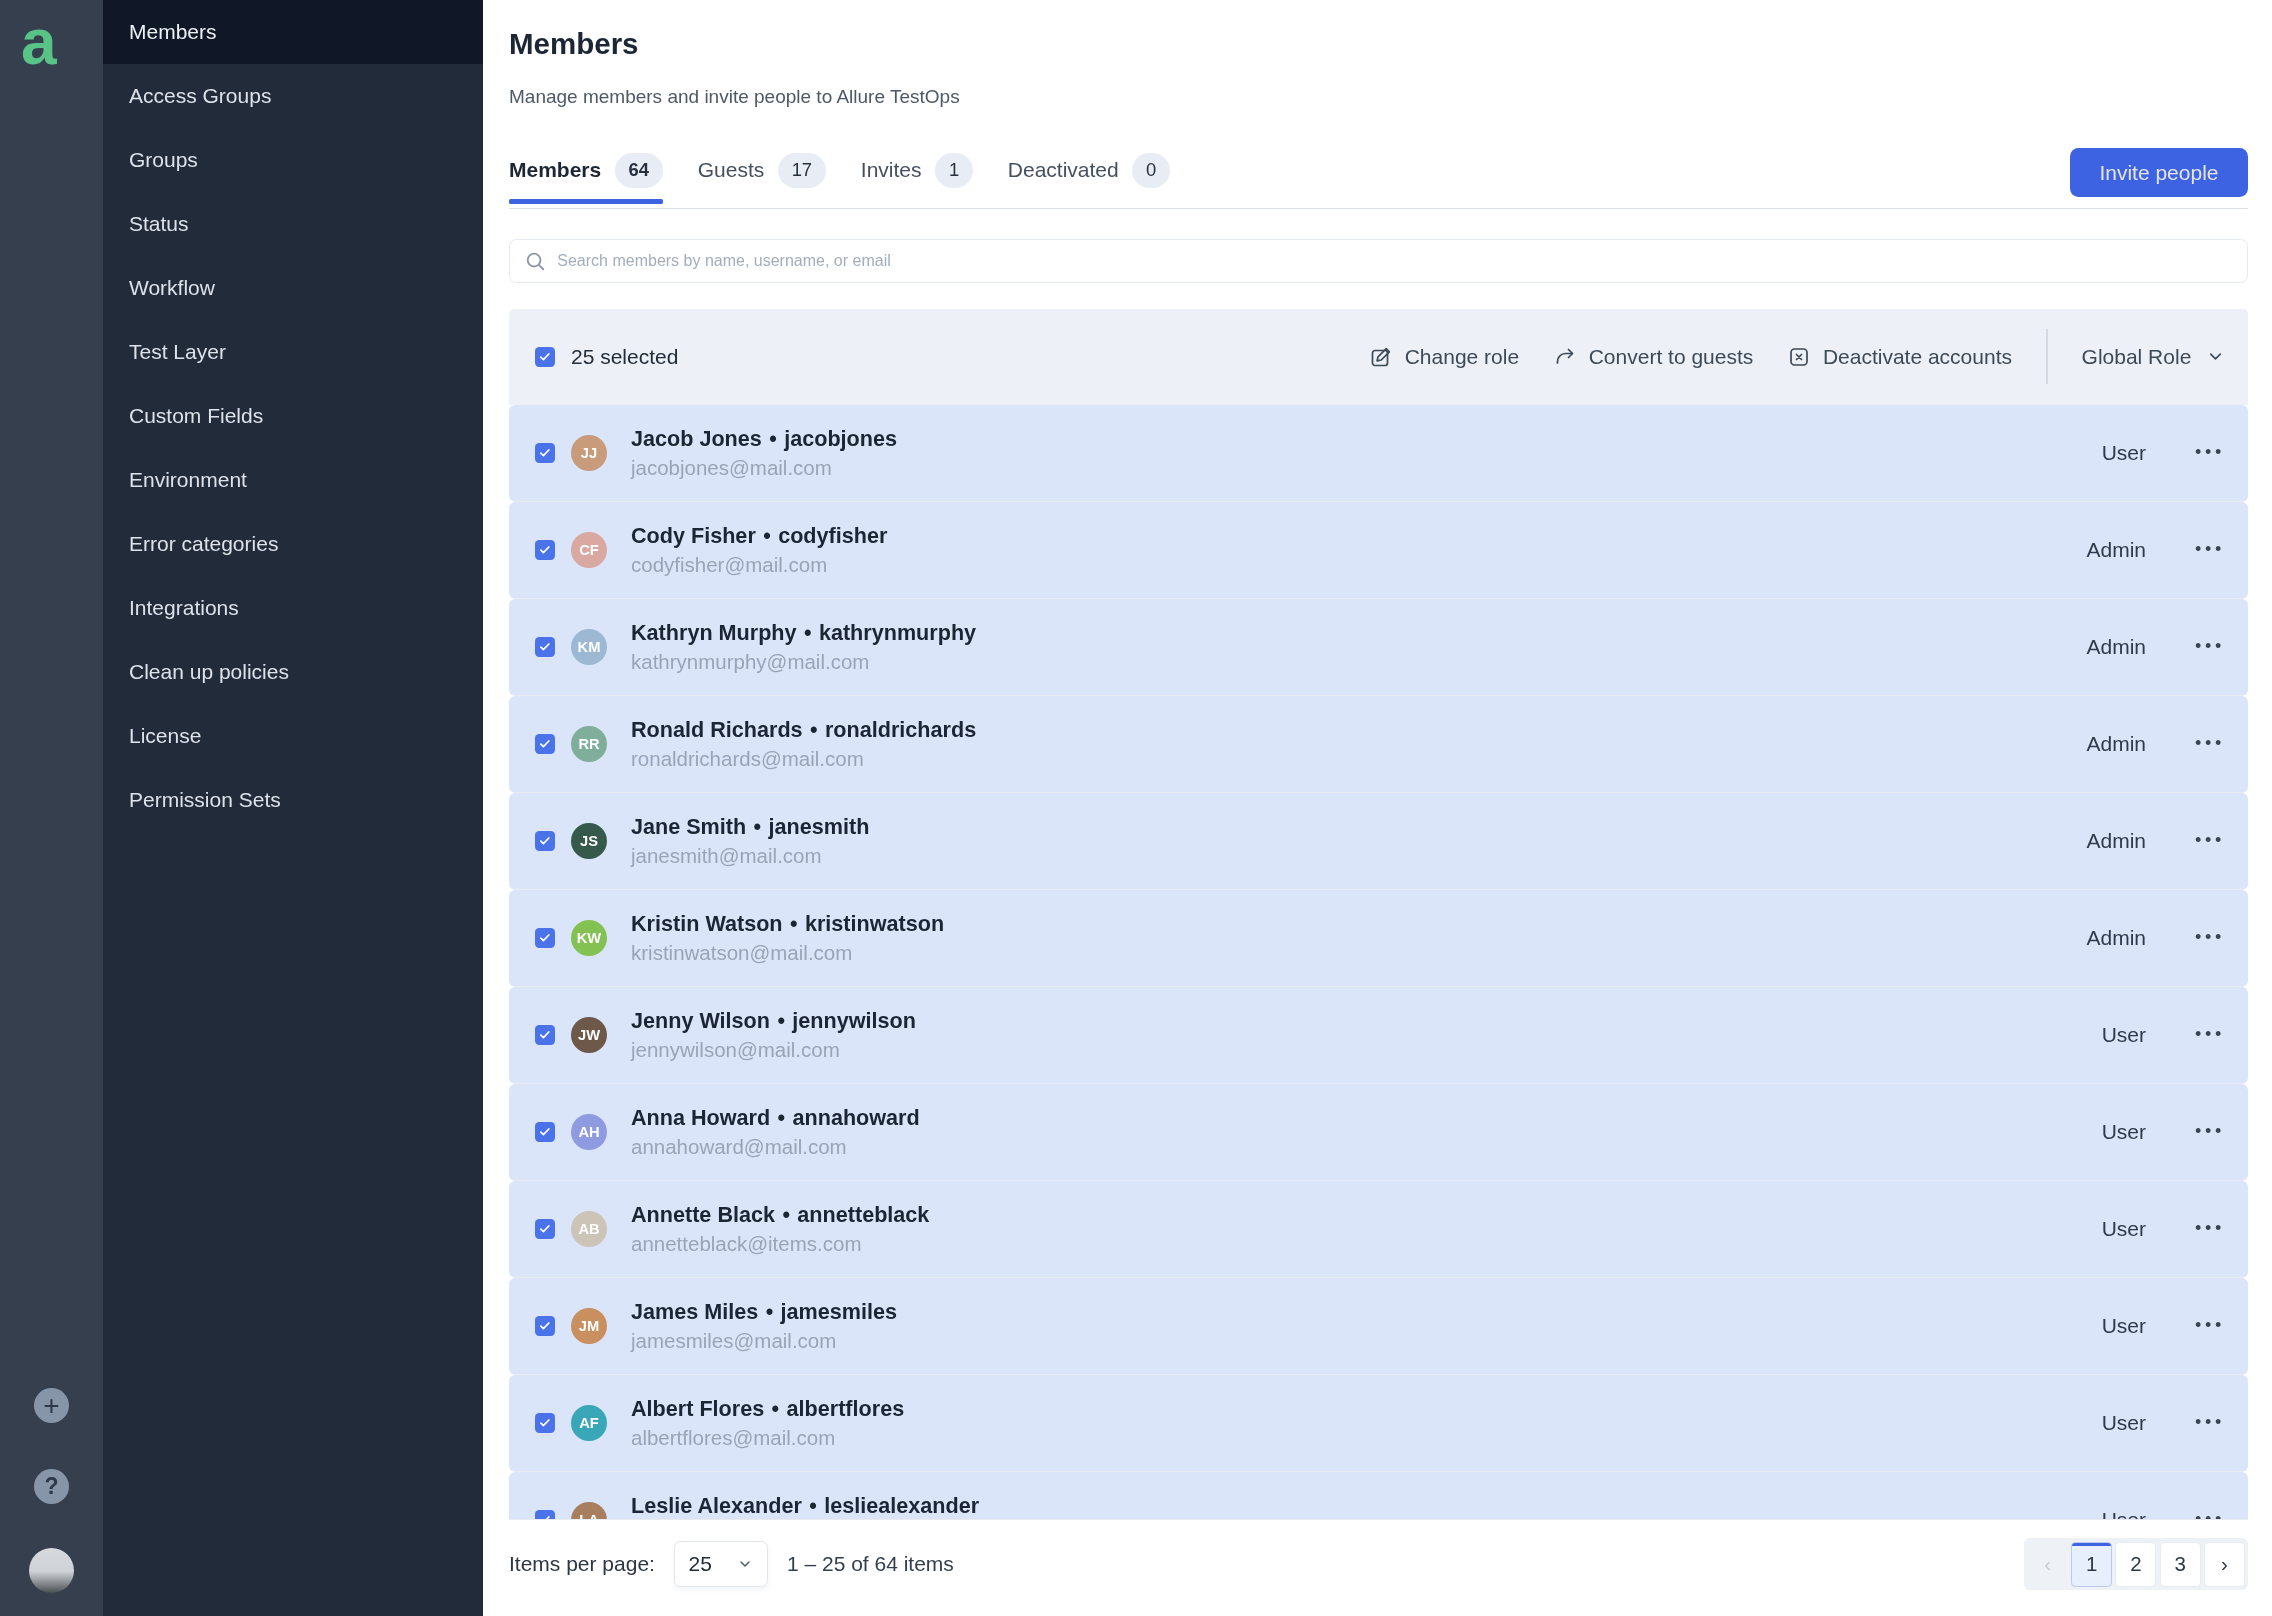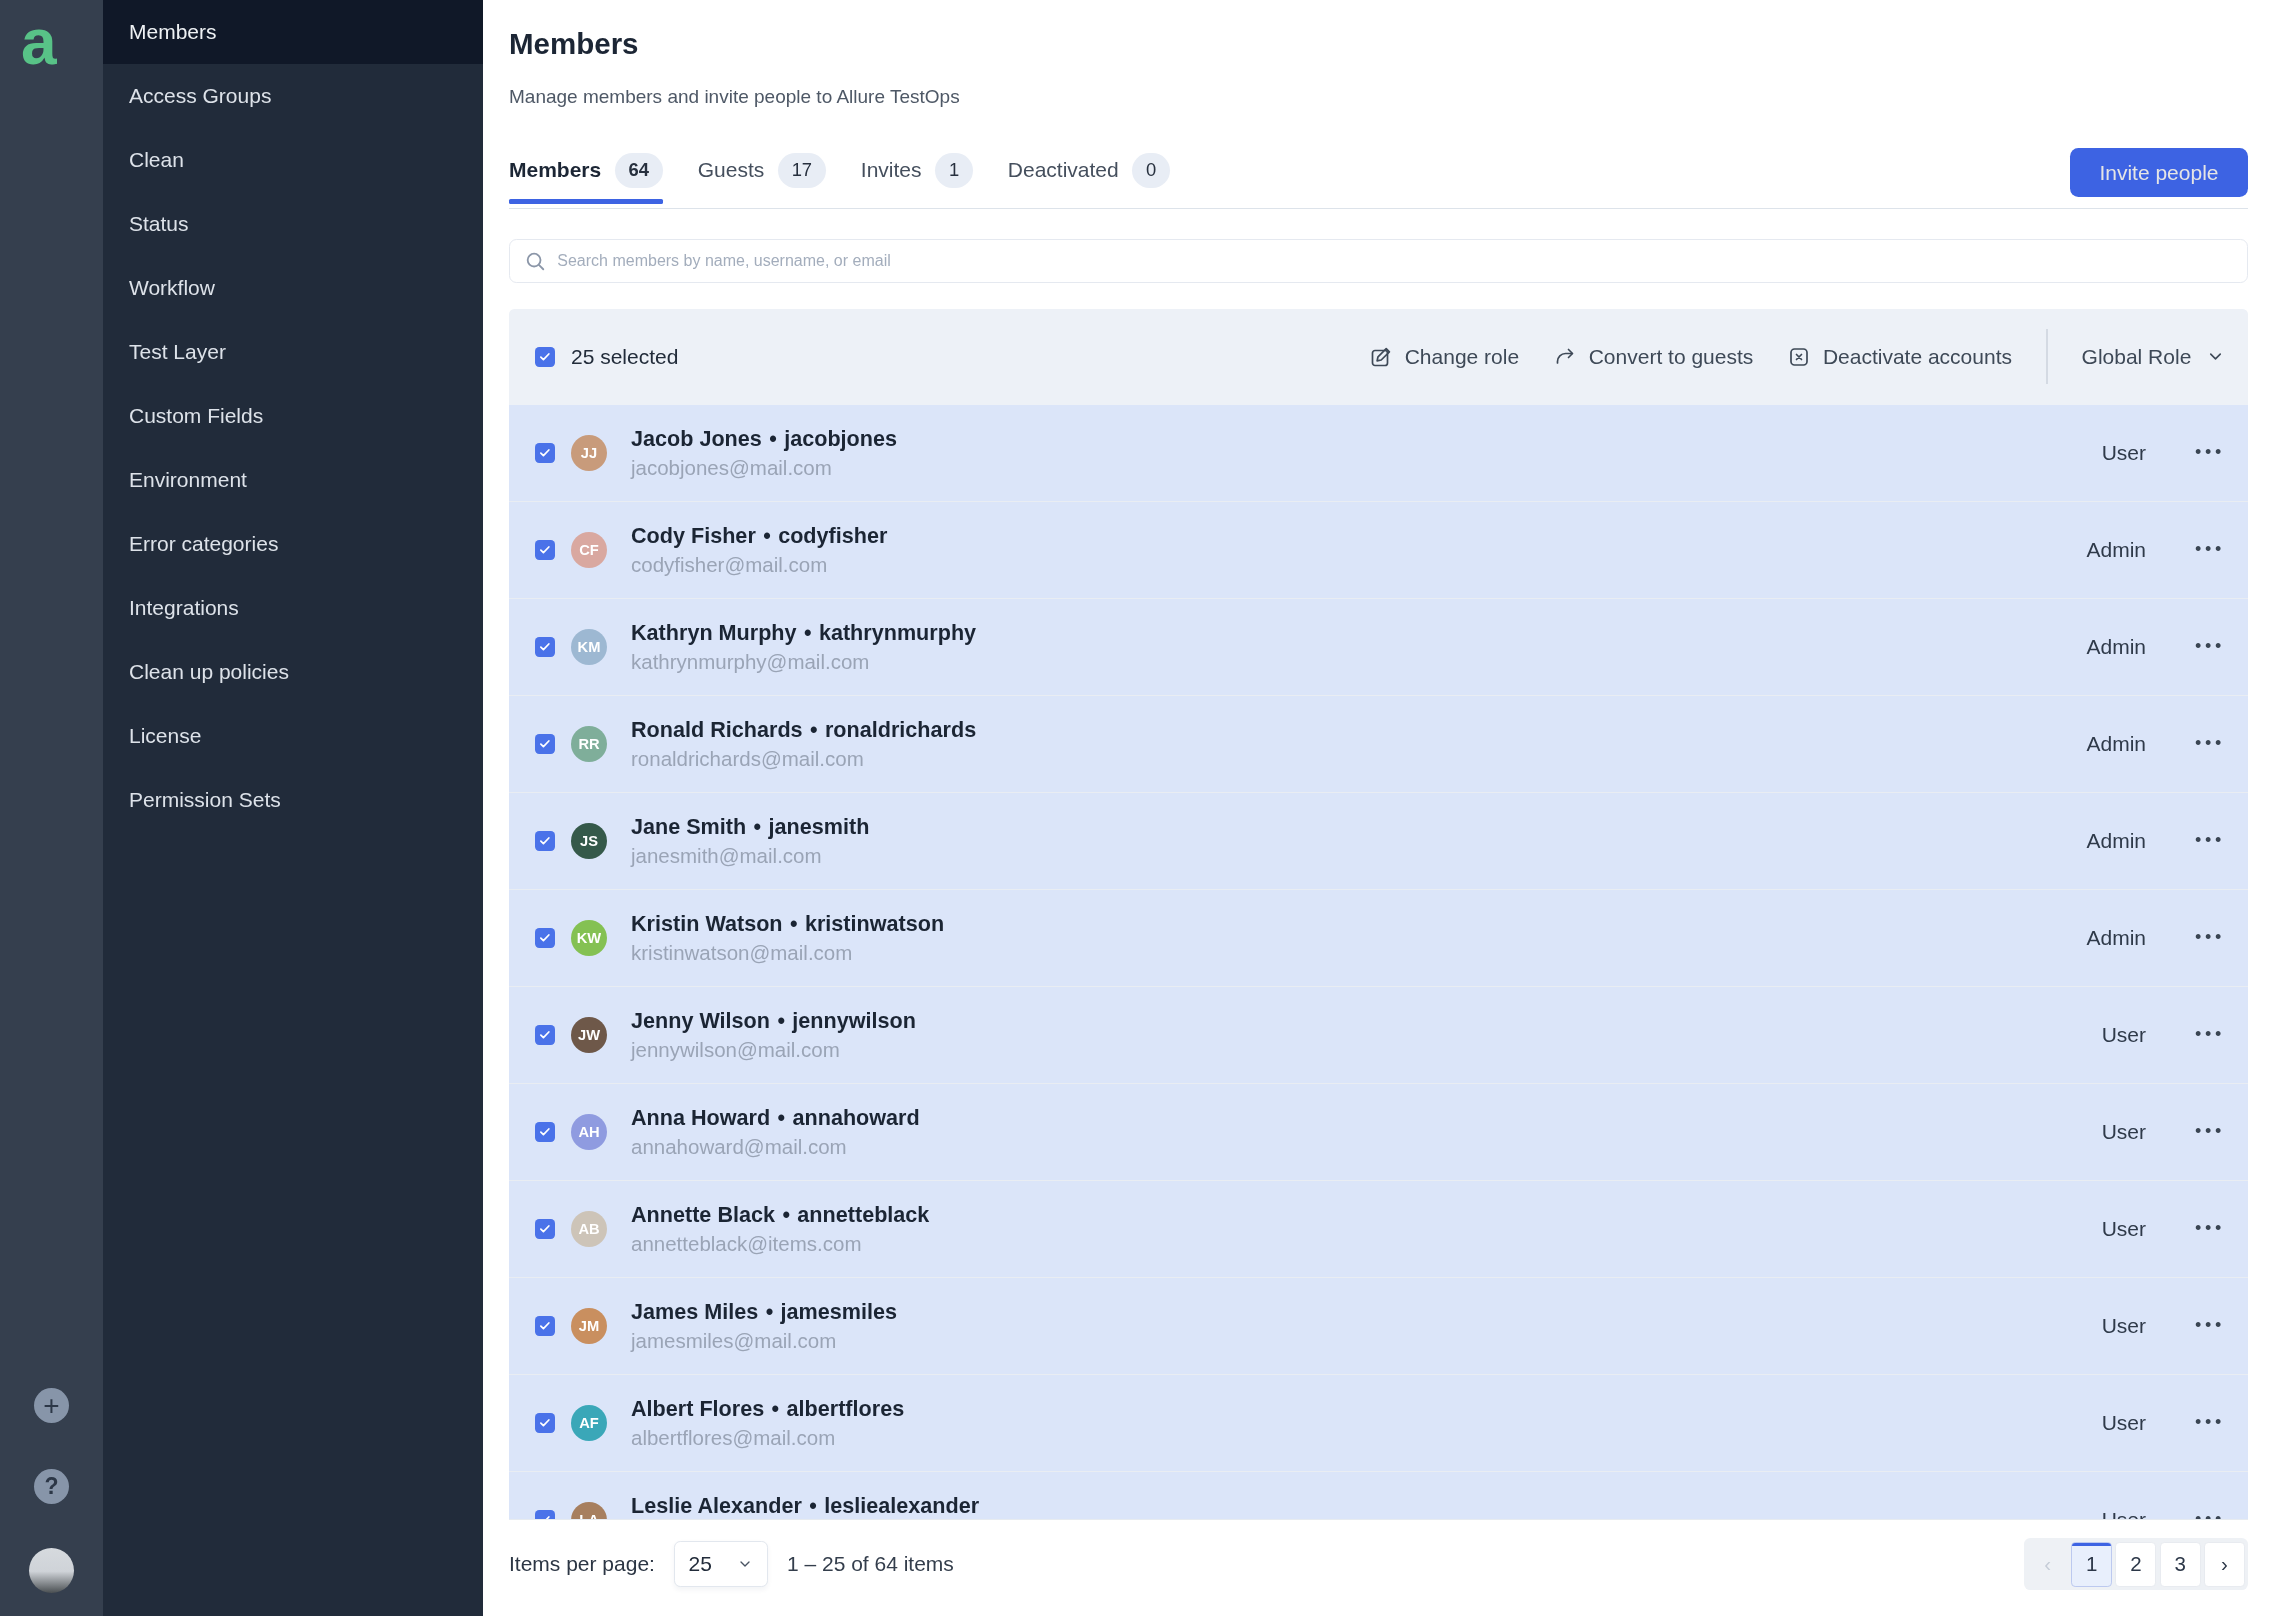--- a/index.html
+++ b/index.html
@@ -56,21 +56,21 @@
   .bulk-right { margin-left:auto; display:flex; align-items:center; gap:34px; }
   .bulk-action { display:flex; align-items:center; gap:11.6px; font-size:21px; color:#3e4957;
                  background:none; border:none; font-family:inherit; cursor:pointer; }
   .vdiv { width:1.6px; height:55px; background:#d4dae3; }
   .role-dd { display:flex; align-items:center; gap:14.7px; font-size:21px; color:#3e4957;
              background:none; border:none; font-family:Liberation Sans, sans-serif; cursor:pointer;justify-content:space-between; }
 
   
   .list { height:1122px; overflow:hidden; }
   .member-row { height:97px; background:#dbe5f9; border-bottom:1.6px solid #e9edf3;
-                display:flex; align-items:center; padding:0 23px 0 26px; cursor:pointer; }
+                display:flex; align-items:center; padding:0 23px 0 26px; cursor:pointer;border-radius:6px; }
   .avatar { width:36px; height:36px; border-radius:50%; margin-left:16px; flex:0 0 auto;
             display:flex; align-items:center; justify-content:center;
             color:#ffffff; font-size:14.7px; font-weight:700; }
   .m-text { margin-left:24px; }
   .m-name { font-size:21.6px; font-weight:700; color:#1b2534; }
   .m-name .sep { margin:0 7.4px; }
   .m-email { margin-top:4.7px; font-size:20.5px; color:#9aa4b6; }
   .m-role { margin-left:auto; width:116px; text-align:right; font-size:21px; color:#2f3a4a; }
   .m-menu { margin-left:37px; width:42px; text-align:right; background:none; border:none; cursor:pointer;
             font-size:18px; letter-spacing:3.7px; color:#3a4553; font-family:inherit; }
@@ -107,21 +107,21 @@
   </aside>
 
   <nav class="sidenav" data-name="settings-sidebar" id="sidenav">
       <div class="nav-item selected" data-name="sidebar-item-members">
         <span data-name="sidebar-item-label">Members</span>
       </div>
       <div class="nav-item" data-name="sidebar-item-access-groups">
         <span data-name="sidebar-item-label">Access Groups</span>
       </div>
       <div class="nav-item" data-name="sidebar-item-roles">
-        <span data-name="sidebar-item-label">Clean</span>
+        <span data-name="sidebar-item-label">Groups</span>
       </div>
       <div class="nav-item" data-name="sidebar-item-status">
         <span data-name="sidebar-item-label">Status</span>
       </div>
       <div class="nav-item" data-name="sidebar-item-workflow">
         <span data-name="sidebar-item-label">Workflow</span>
       </div>
       <div class="nav-item" data-name="sidebar-item-test-layer">
         <span data-name="sidebar-item-label">Test Layer</span>
       </div>

